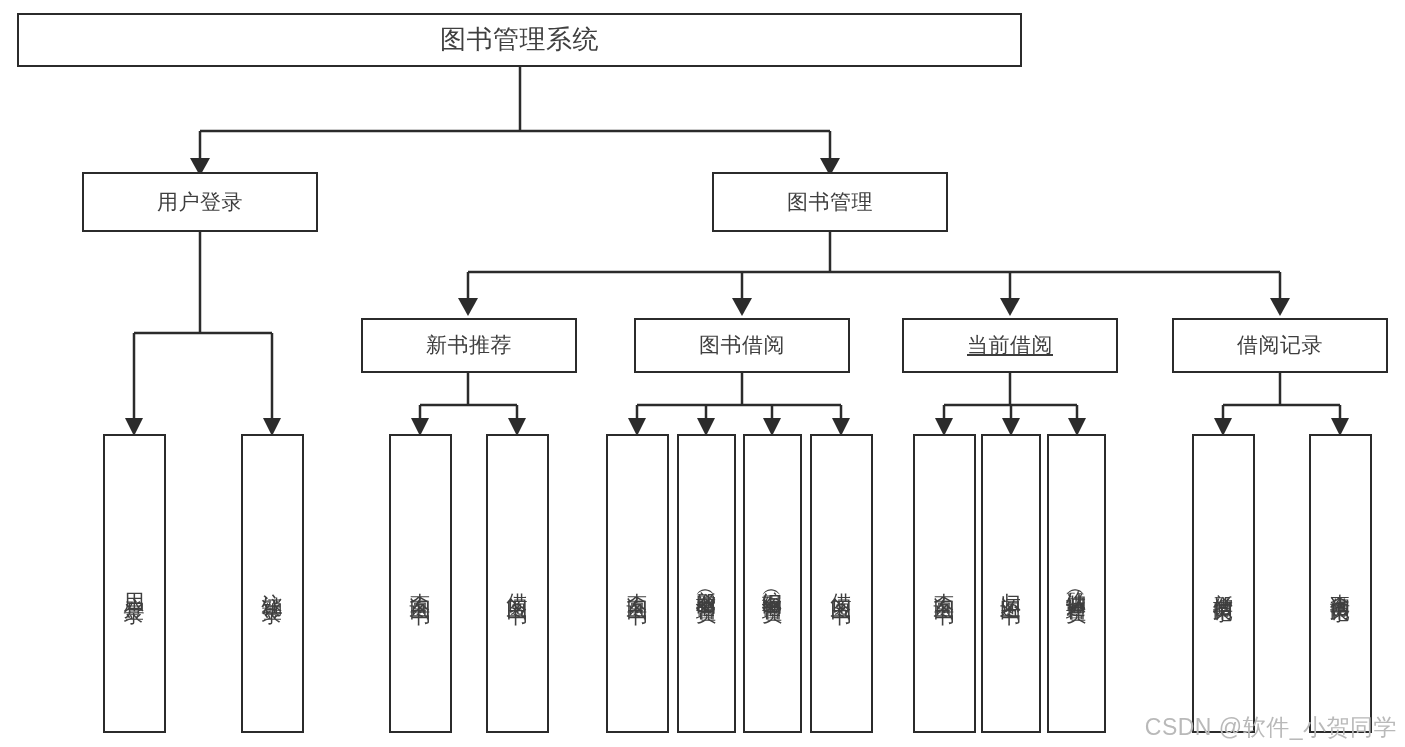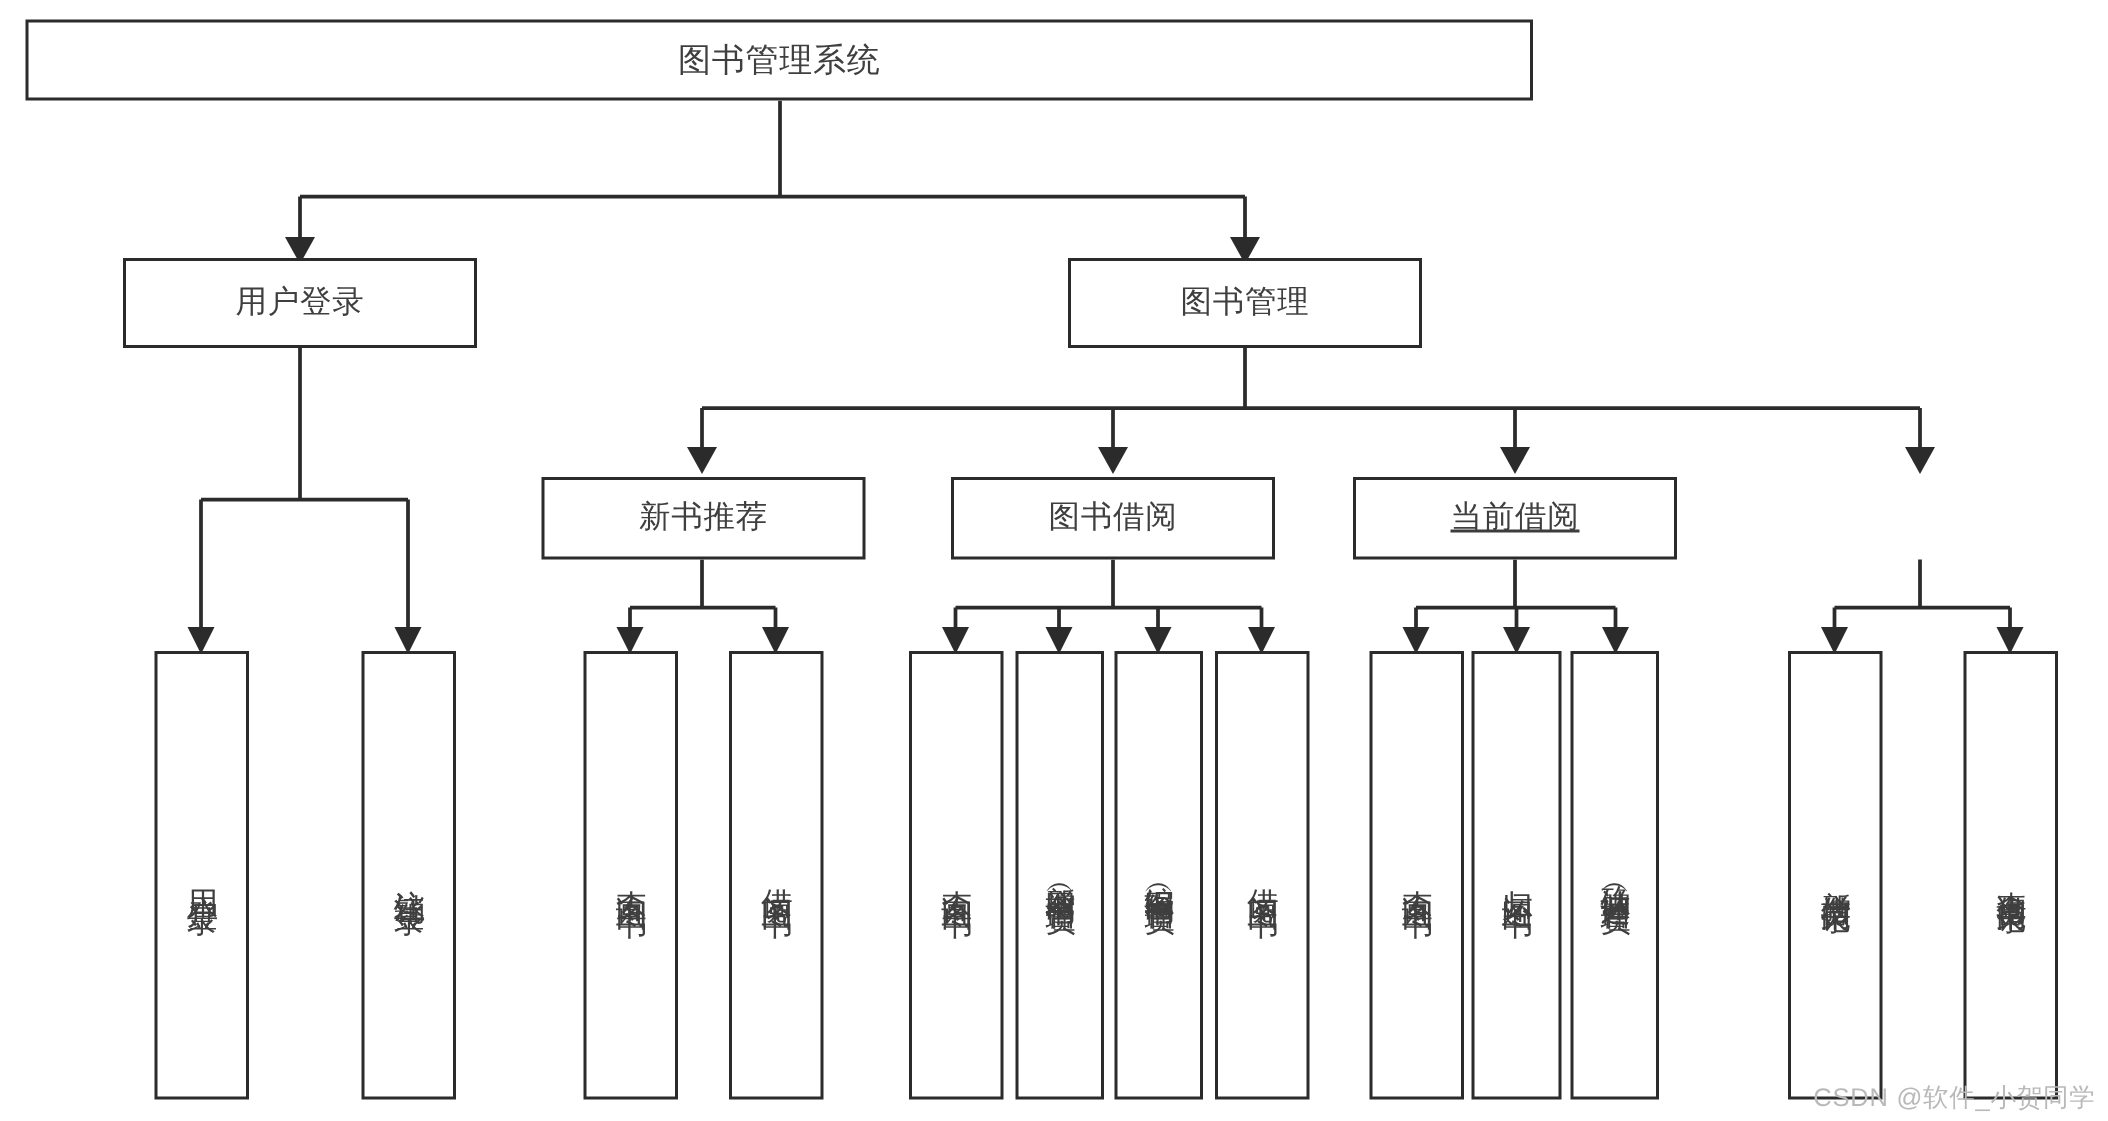--- a/index.html
+++ b/index.html
@@ -31,42 +31,42 @@
     justify-content:center;
     color:#3c3c3c;
   }
   .node .lbl{
     font-size:21px;
     line-height:1.15;
     letter-spacing:0.5px;
     white-space:nowrap;
     color:#3f3f3f;
   }
-  .node.root .lbl{ font-size:22px;text-align:center; }
+  .node.root .lbl{ font-size:26px;text-align:center; }
   .node.vert{
     align-items:center;
     justify-content:center;
   }
   .node.vert .lbl{
     writing-mode:vertical-rl;
     text-orientation:upright;
     white-space:nowrap;
     font-size:21px;
     letter-spacing:4px;
     line-height:1;
   }
   .node.vert.tight .lbl{
     font-size:20px;
     letter-spacing:2px;
   }
   .watermark{
     position:absolute;
     right:8px;
     bottom:4px;
-    font-size:17px;
+    font-size:23px;
     color:#b9b9b9;
     letter-spacing:0.5px;
     white-space:nowrap;
     user-select:none;
   }
 </style>
 </head>
 <body>
 
 <div id="canvas">
@@ -166,20 +166,23 @@
   </div>
 
   <div class="node" style="left:361px; top:318px; width:216px; height:55px;">
     <span class="lbl">新书推荐</span>
   </div>
 
   <div class="node" style="left:902px; top:318px; width:216px; height:55px;text-decoration:underline;">
     <span class="lbl">当前借阅</span>
   </div>
 
+  <div class="node" style="left:1172px; top:318px; width:216px; height:55px;">
+    <span class="lbl">借阅记录</span>
+  </div>
 
   <div class="node vert" style="left:103px; top:434px; width:63px; height:299px;">
     <span class="lbl">用户登录</span>
   </div>
 
   <div class="node vert" style="left:241px; top:434px; width:63px; height:299px;">
     <span class="lbl">注销登录</span>
   </div>
 
   <div class="node vert" style="left:389px; top:434px; width:63px; height:299px;">

